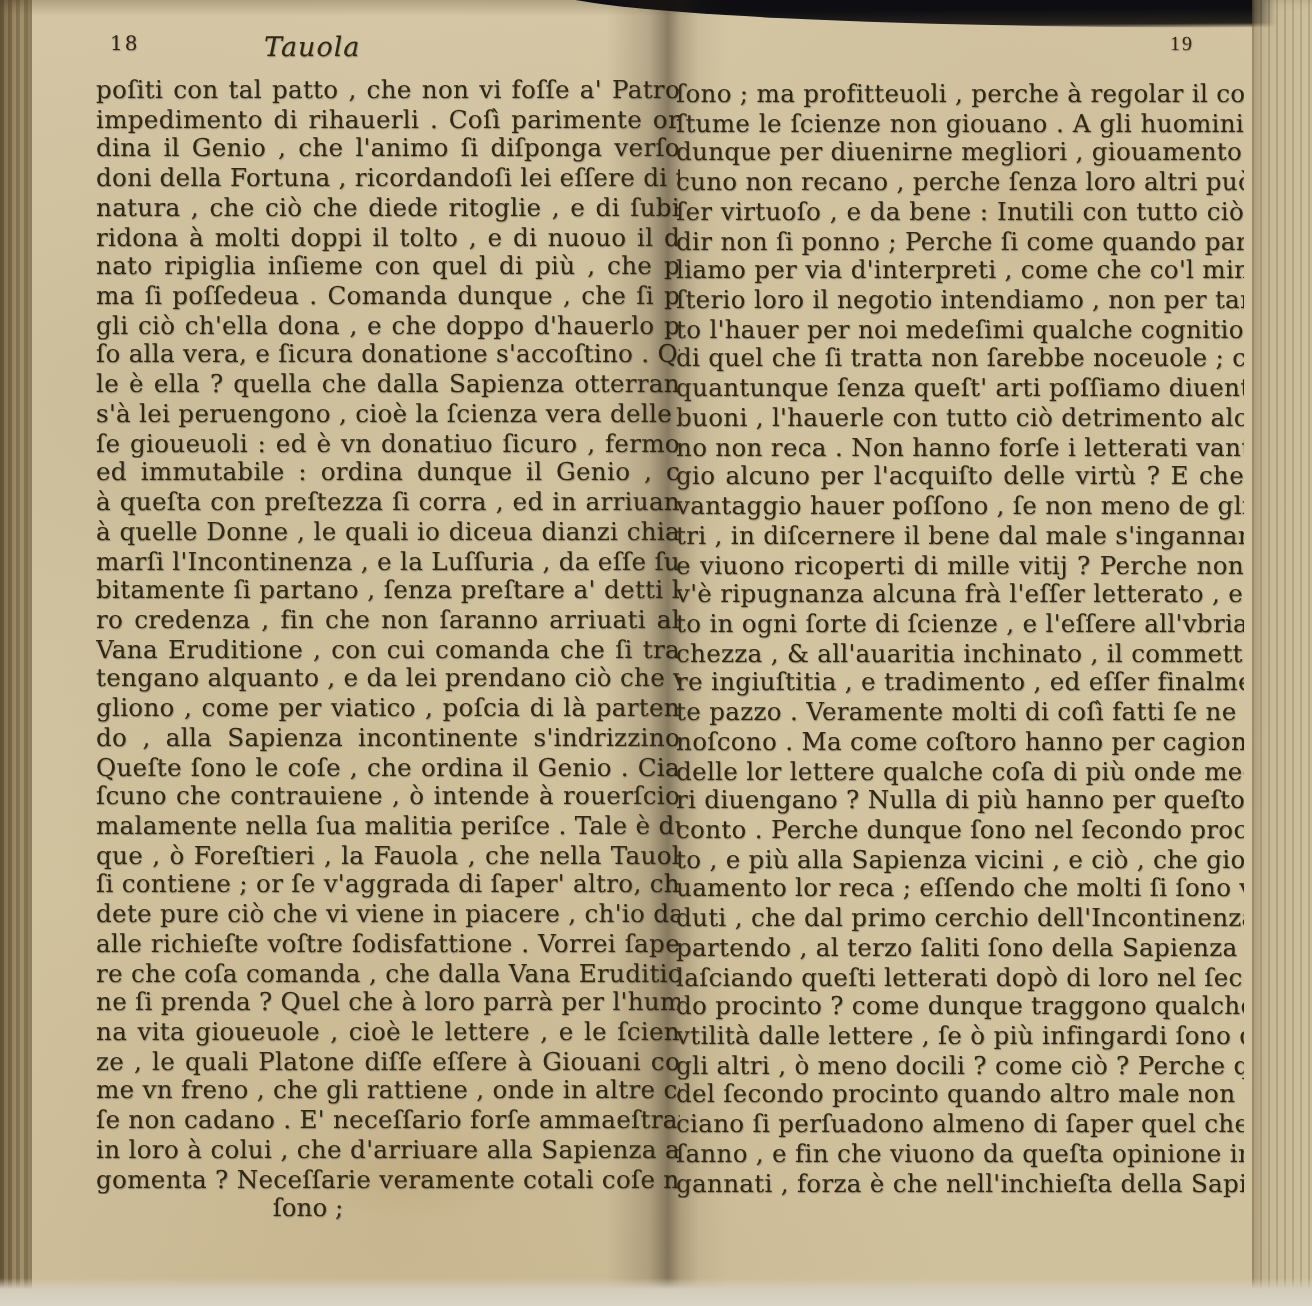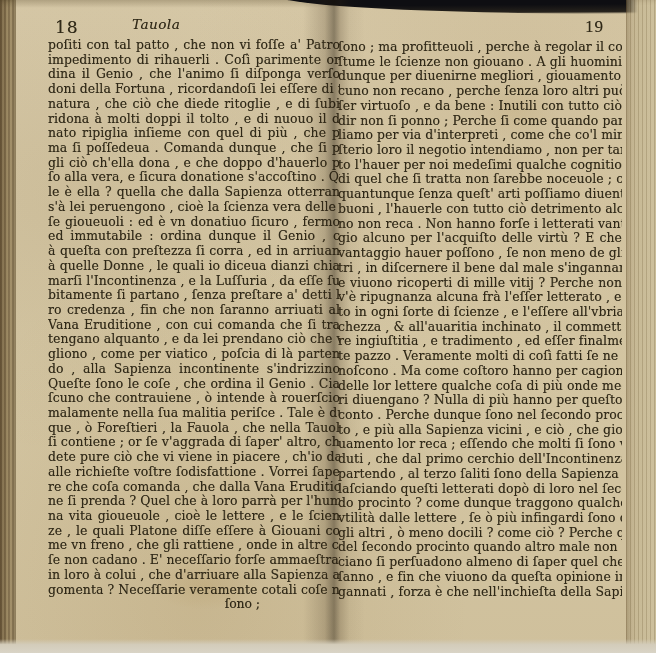--- a/index.html
+++ b/index.html
@@ -53,31 +53,31 @@
     background:linear-gradient(180deg, rgba(213,206,190,0) 0%, #d3ccba 40%, #d9d4c6 100%);
   }
   .stain1{position:absolute;left:150px;top:560px;width:110px;height:50px;border-radius:50%;
     background:radial-gradient(ellipse, rgba(168,134,70,.18), transparent 70%);}
   .stain2{position:absolute;left:470px;top:80px;width:90px;height:60px;border-radius:50%;
     background:radial-gradient(ellipse, rgba(168,134,70,.12), transparent 70%);}
 
   .ink{color:#2f2817;text-shadow:.3px .3px .6px rgba(47,40,23,.45);}
 
   .running-head{position:absolute;font-size:13.5px;font-style:italic;letter-spacing:.5px;}
-  .pagenum{position:absolute;font-size:17px;font-style:normal;letter-spacing:1px;}
+  .pagenum{position:absolute;font-size:10px;font-style:normal;letter-spacing:1px;}
 
   .textcol{position:absolute;font-size:12.3px;}
   .textcol .line{
     height:14.72px;line-height:14.72px;white-space:nowrap;
     text-align:justify;text-align-last:justify;overflow:hidden;
     letter-spacing:.15px;
   }
   #left-col{left:48px;top:38px;width:292px;}
   #right-col{left:338px;top:40px;width:284px;}
-  .catchword{height:14.72px;line-height:14.72px;text-align:right;}
+  .catchword{height:14.72px;line-height:14.72px;text-align:center;}
   #left-col .catchword{padding-right:80px;}
   #right-col .catchword{padding-right:10px;}
 </style>
 </head>
 <body>
 
 <div class="scan">
 
   <div class="binding"></div>
   <div class="top-edge-soft"></div>

